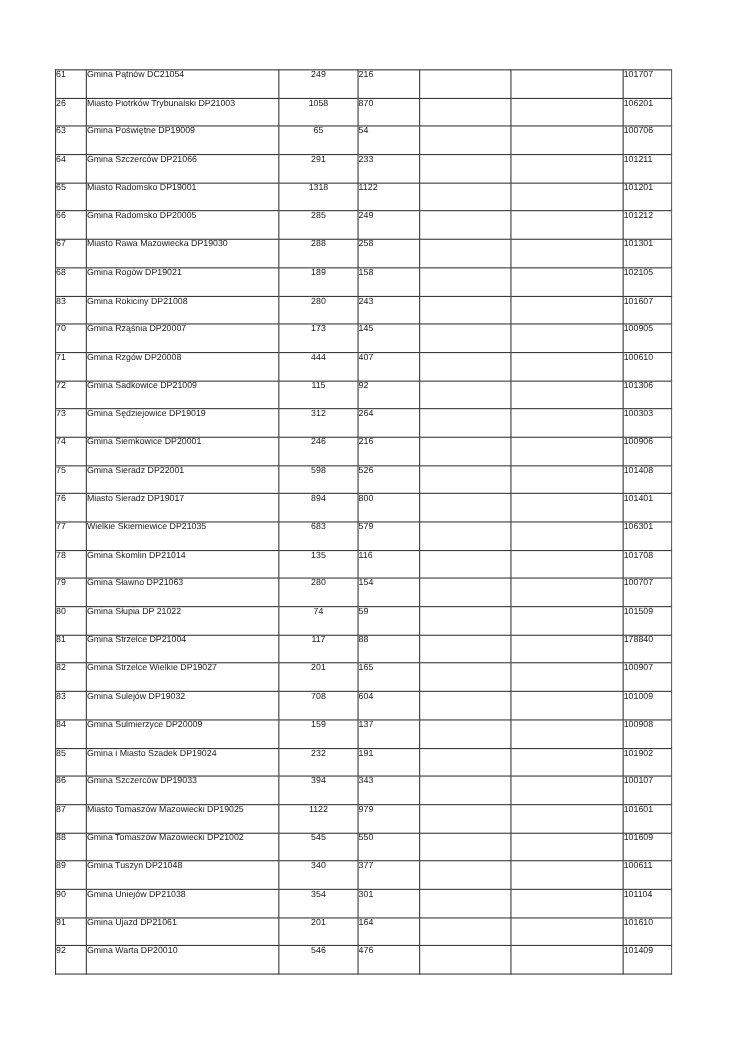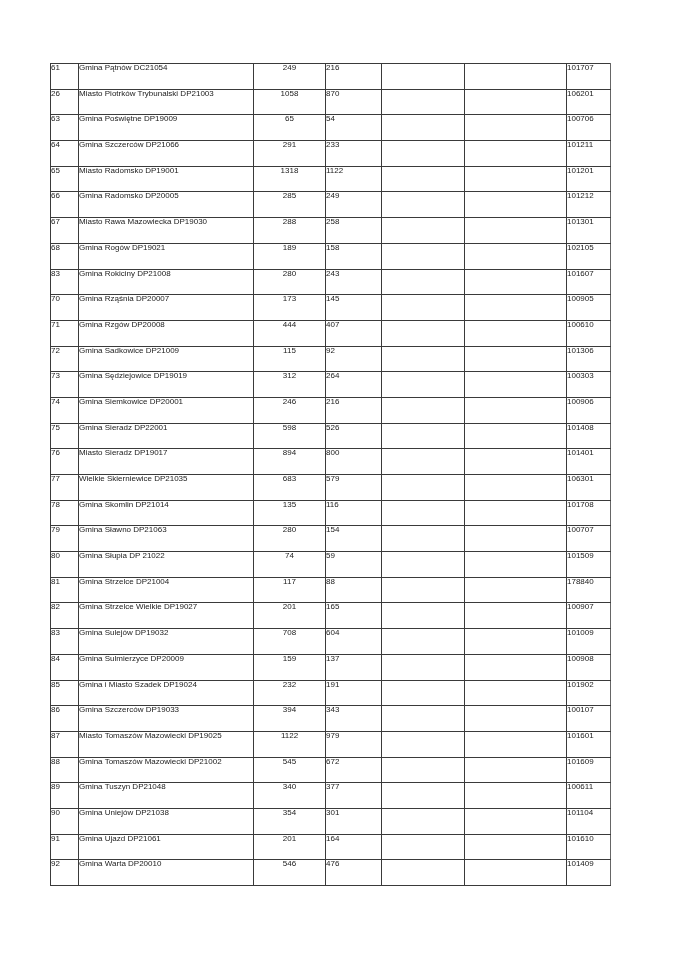--- a/index.html
+++ b/index.html
@@ -271,21 +271,21 @@
     <td class="c-v1">1122</td>
     <td class="c-v2">979</td>
     <td class="c-e1"></td>
     <td class="c-e2"></td>
     <td class="c-code">101601</td>
   </tr>
         <tr>
     <td class="c-idx">88</td>
     <td class="c-name">Gmina Tomaszów Mazowiecki DP21002</td>
     <td class="c-v1">545</td>
-    <td class="c-v2">672</td>
+    <td class="c-v2">550</td>
     <td class="c-e1"></td>
     <td class="c-e2"></td>
     <td class="c-code">101609</td>
   </tr>
         <tr>
     <td class="c-idx">89</td>
     <td class="c-name">Gmina Tuszyn DP21048</td>
     <td class="c-v1">340</td>
     <td class="c-v2">377</td>
     <td class="c-e1"></td>

